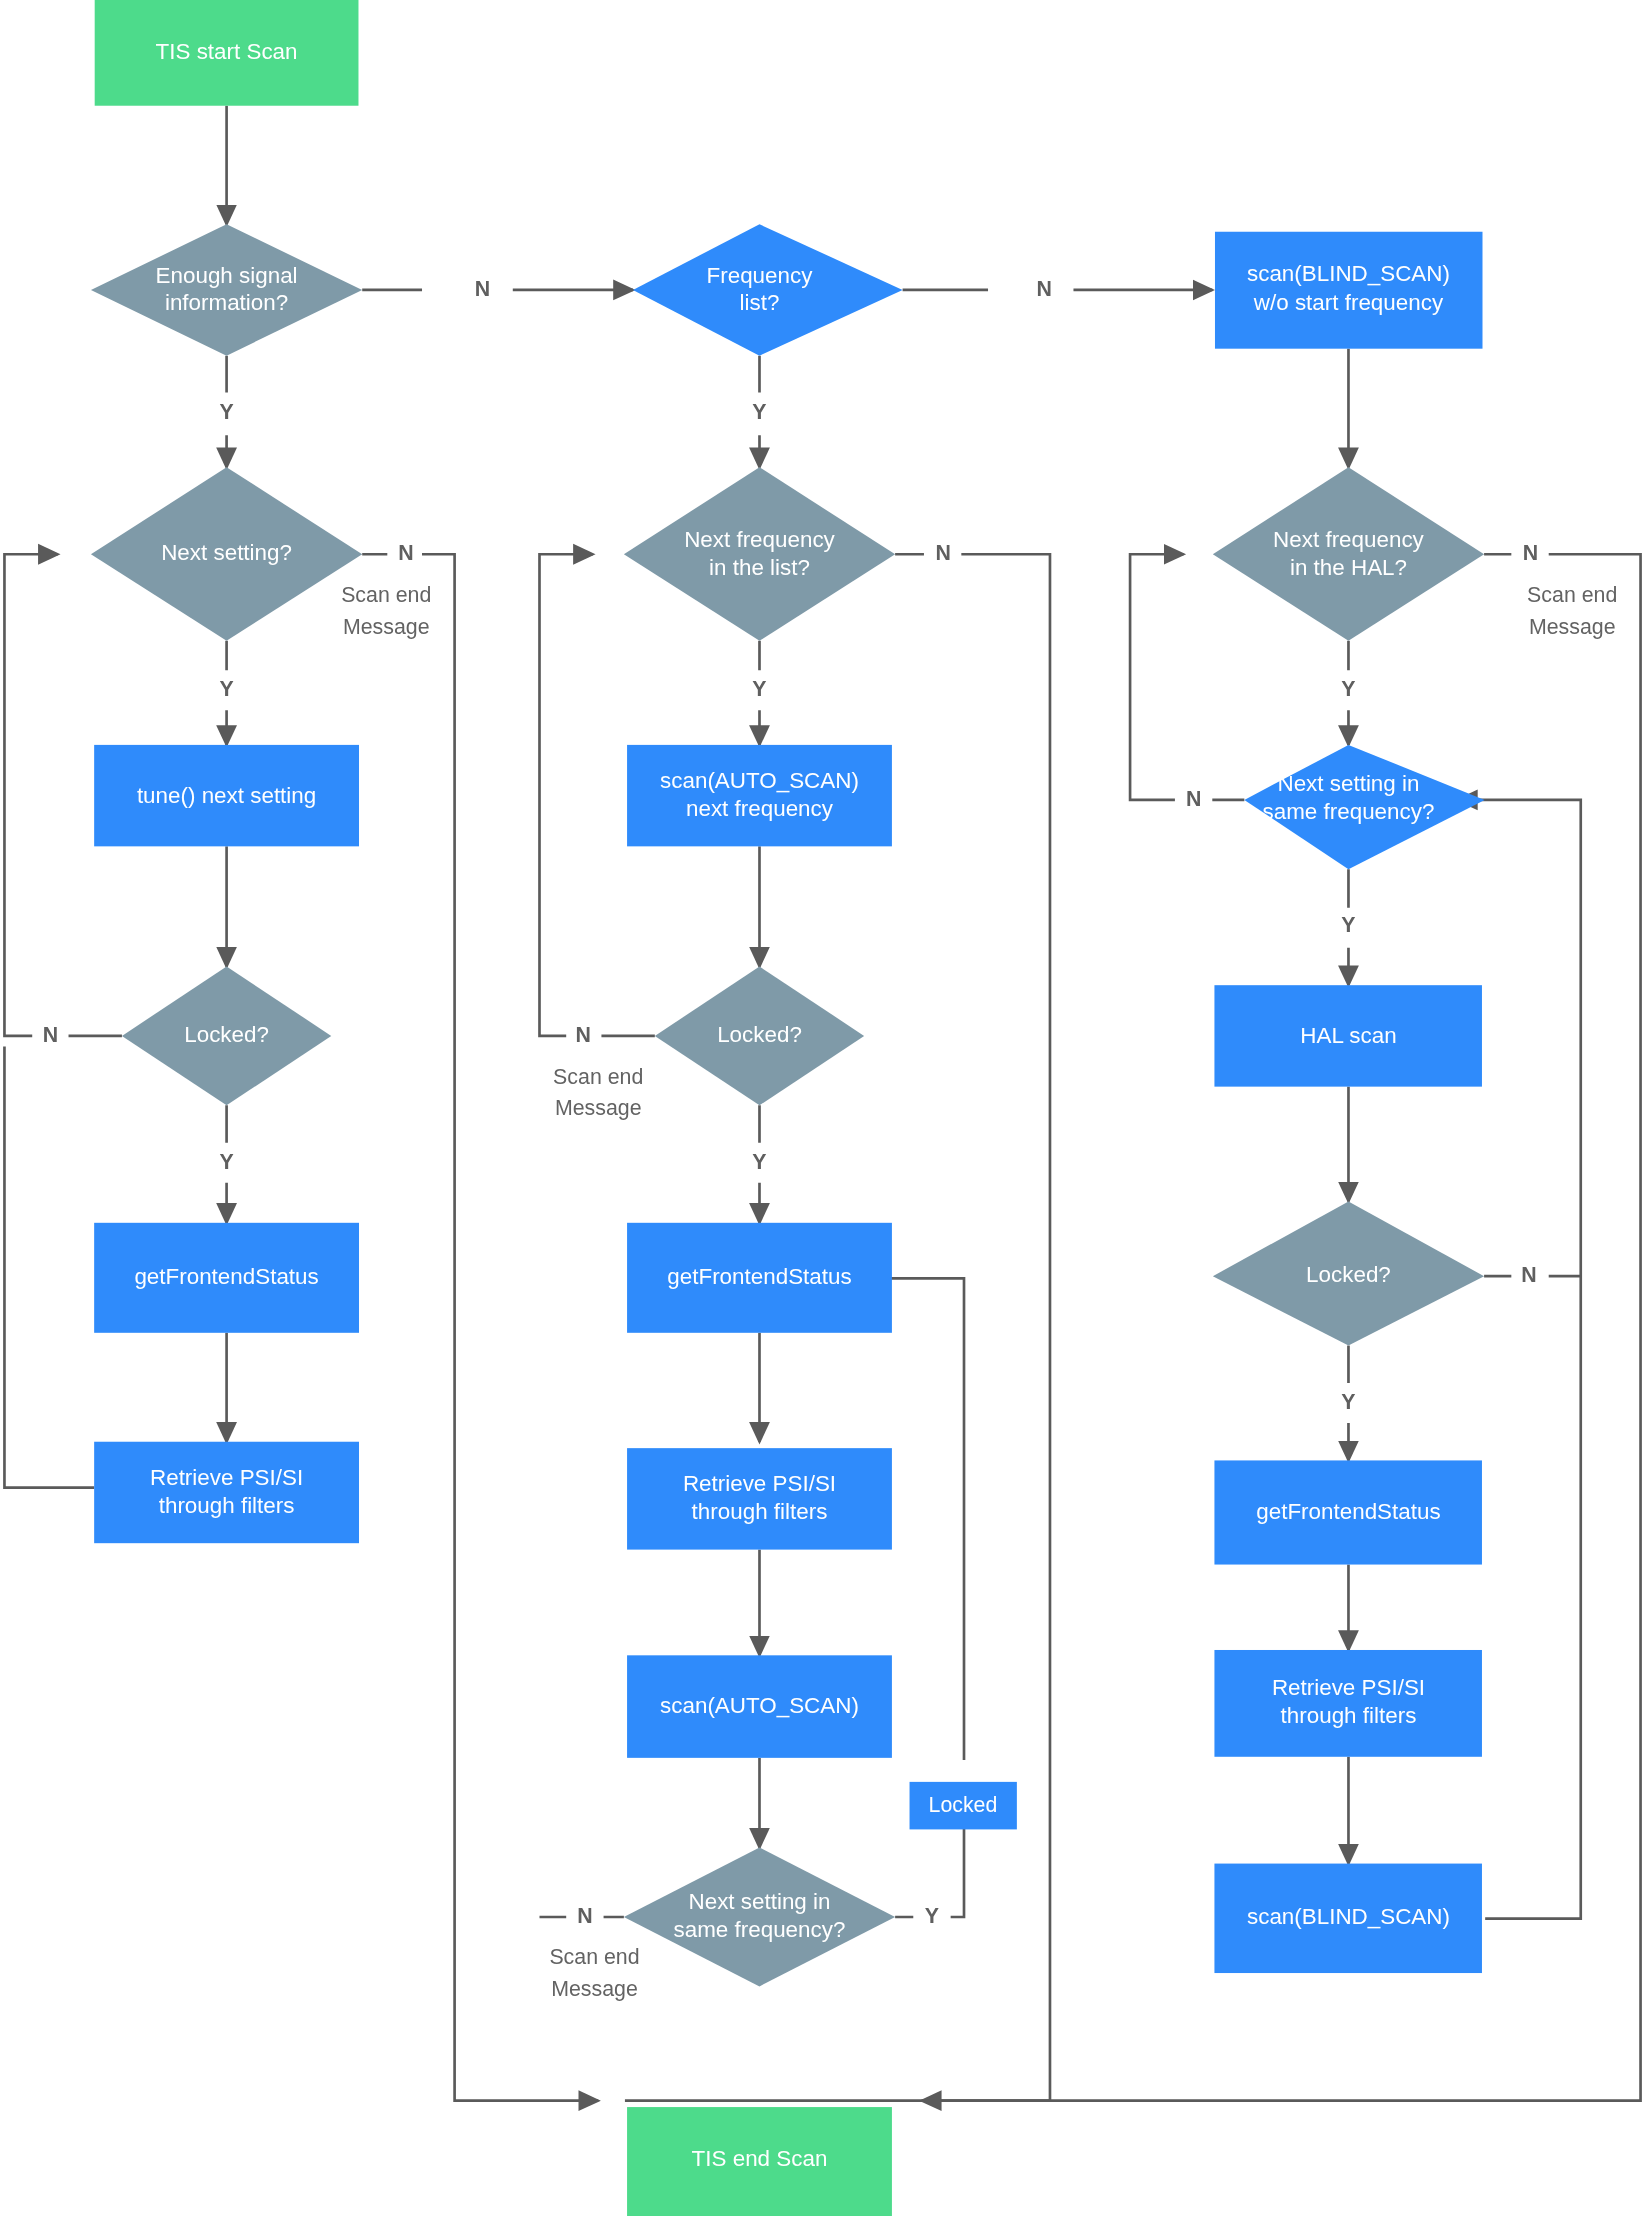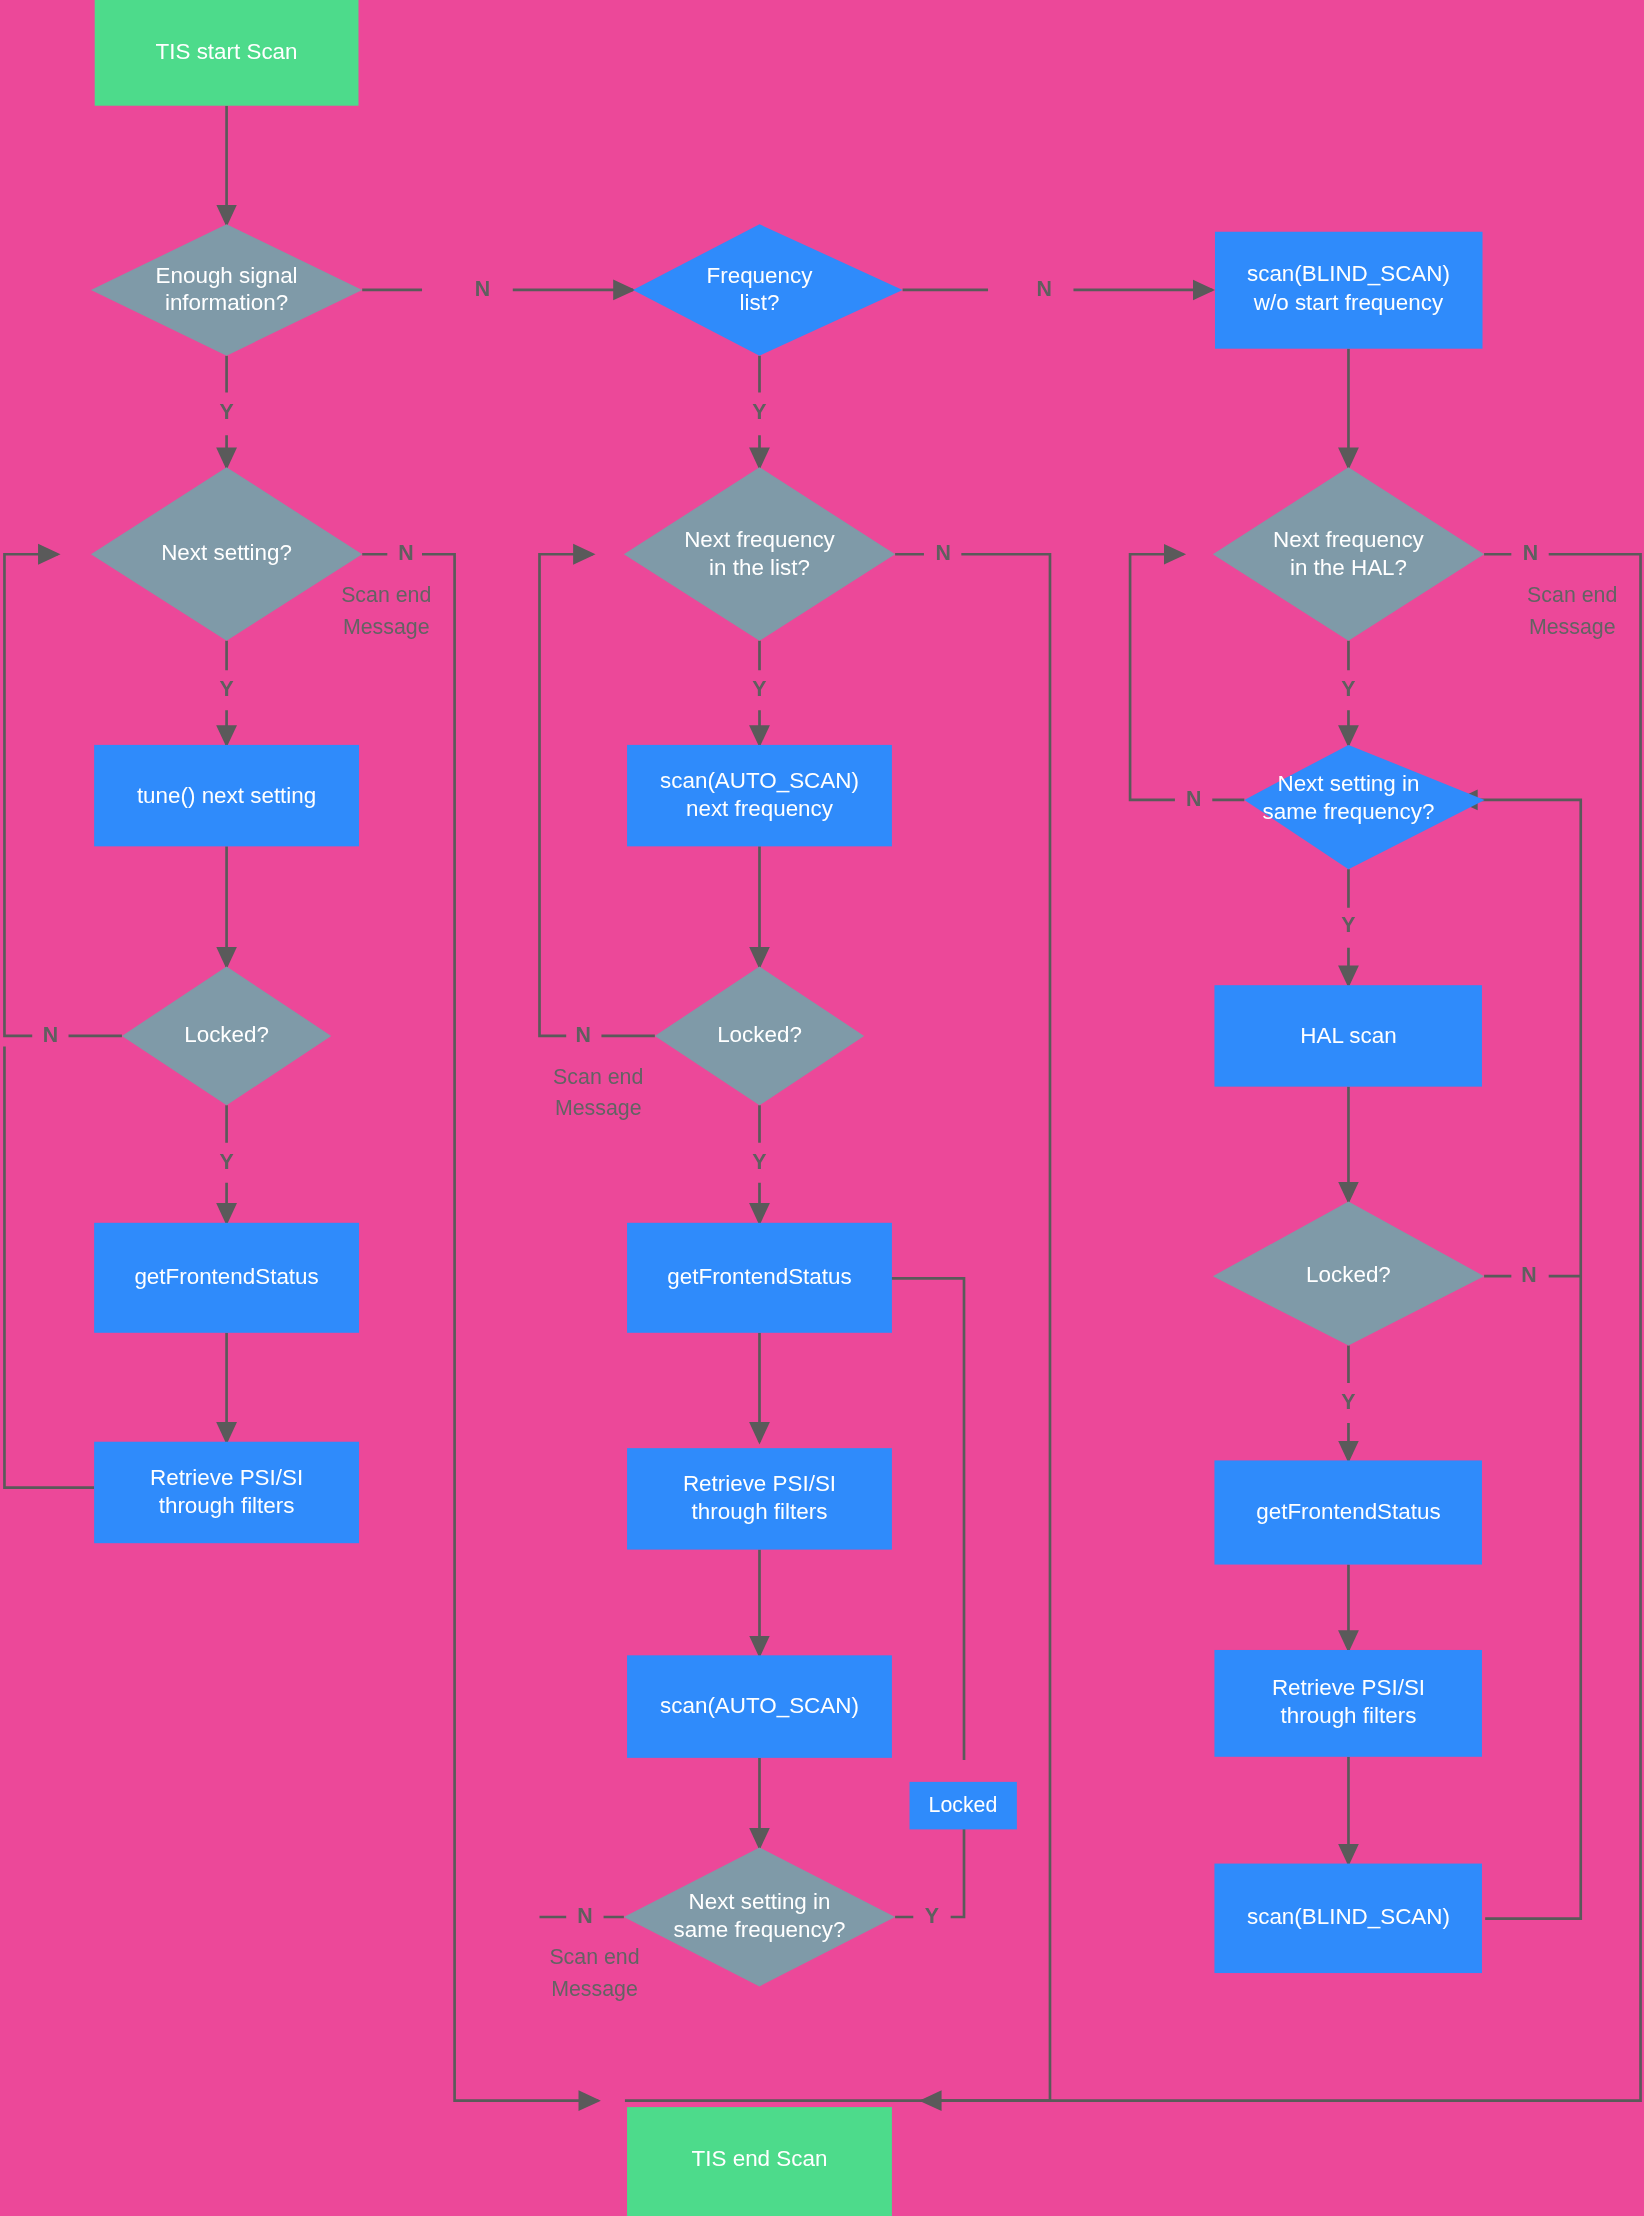--- a/index.html
+++ b/index.html
@@ -7,21 +7,21 @@
     padding: 0;
     background: #000000;
   }
   body {
     font-family: "Liberation Sans", sans-serif;
   }
   #stage {
     position: relative;
     width: 1645px;
     height: 2216px;
-    background: #ec4899;
+    background: #ffffff;
     overflow: hidden;
   }
   svg#flow {
     position: absolute;
     left: 0;
     top: 0;
     width: 1645px;
     height: 2216px;
     display: block;
   }

